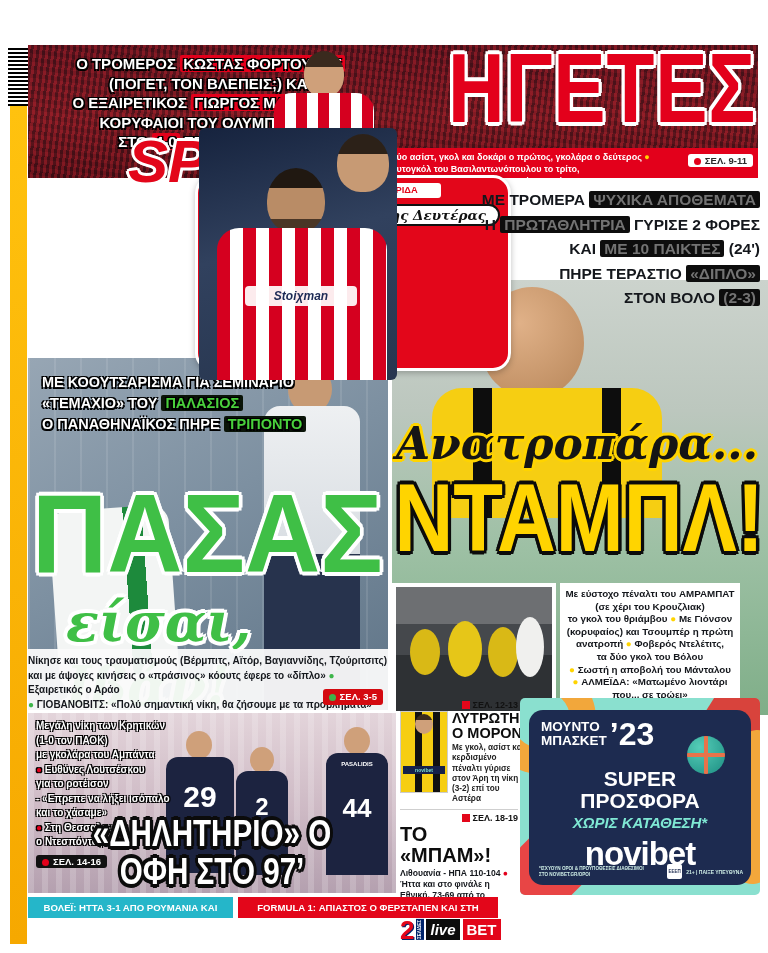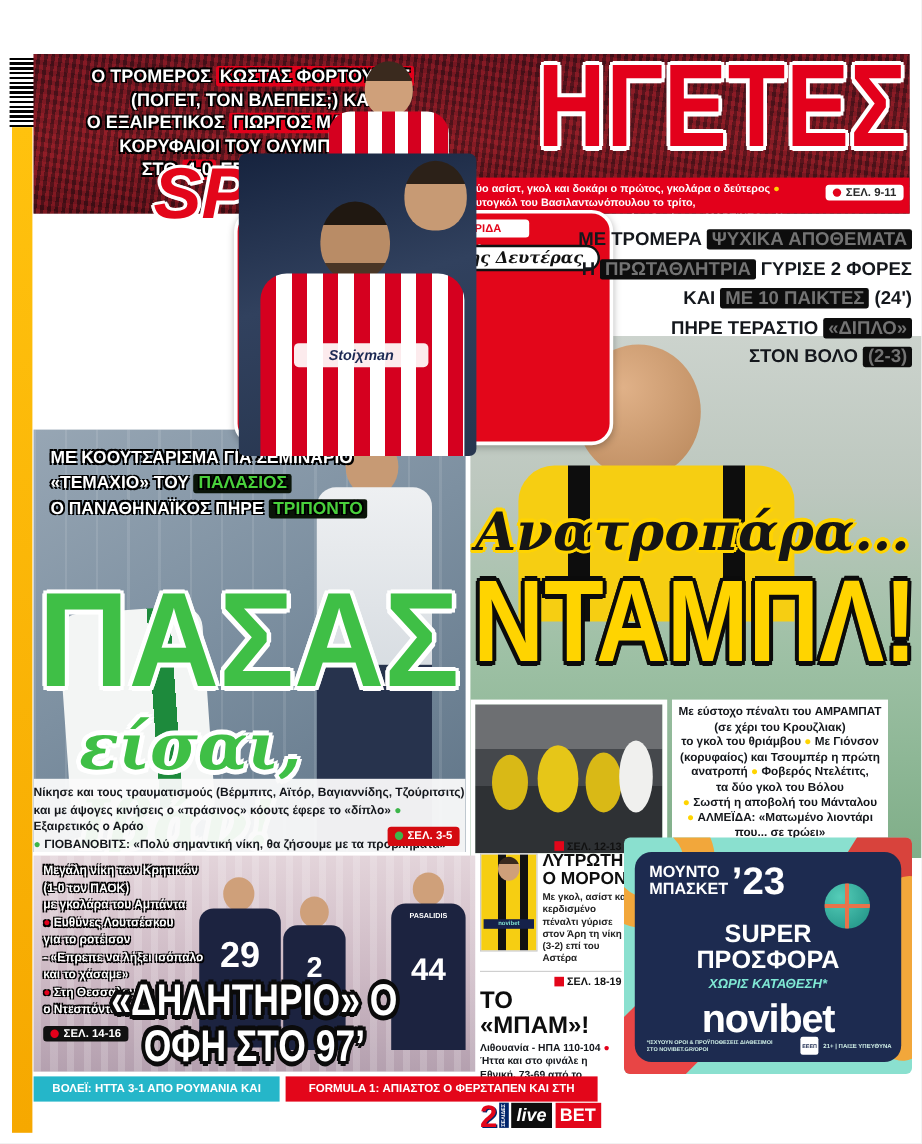--- a/index.html
+++ b/index.html
@@ -172,21 +172,21 @@
   .ad .panel{position:absolute;left:9px;top:12px;right:9px;bottom:10px;background:#1d2b50;border-radius:14px;}
   .ad .hdr{position:absolute;left:12px;top:10px;display:flex;align-items:flex-start;gap:2px;}
   .ad .ev{font-size:13.5px;line-height:13.5px;font-weight:900;color:#fff;}
   .ad .yr{font-size:32px;line-height:28px;font-weight:900;color:#fff;margin-left:1px;}
   .ad .ball{position:absolute;right:26px;top:26px;width:38px;height:38px;border-radius:50%;
     background:
       linear-gradient(90deg,transparent 0 46%,#e8734a 46% 54%,transparent 54%),
       linear-gradient(0deg,transparent 0 46%,#e8734a 46% 54%,transparent 54%),
       radial-gradient(circle at 34% 30%,#55cdb8,#2a9d8f 75%);}
   .ad .sup{text-align:center;font-size:21px;line-height:22px;font-weight:900;color:#fff;margin-top:58px;}
-  .ad .cond{text-align:center;font-size:11px;font-weight:800;font-style:italic;color:#7fe8d4;margin-top:2px;}
+  .ad .cond{text-align:center;font-size:15px;font-weight:800;font-style:italic;color:#7fe8d4;margin-top:2px;}
   .ad .brand{text-align:center;font-size:33px;line-height:34px;font-weight:900;color:#fff;
     letter-spacing:-1px;margin-top:6px;}
   .ad .foot{position:absolute;left:10px;bottom:6px;right:8px;display:flex;align-items:center;gap:4px;}
   .ad .terms{font-size:4.6px;line-height:5.6px;color:#cfeee6;font-weight:600;flex:1;}
   .ad .eeep{width:15px;height:15px;background:#fff;color:#1d2b50;font-size:4.5px;font-weight:900;
     display:flex;align-items:center;justify-content:center;text-align:center;line-height:5px;border-radius:2px;}
   .ad .legal{font-size:5px;color:#cfeee6;font-weight:700;white-space:nowrap;}
 
   
   .bar{height:21px;line-height:21px;text-align:center;color:#fff;font-weight:900;font-size:9.6px;}

